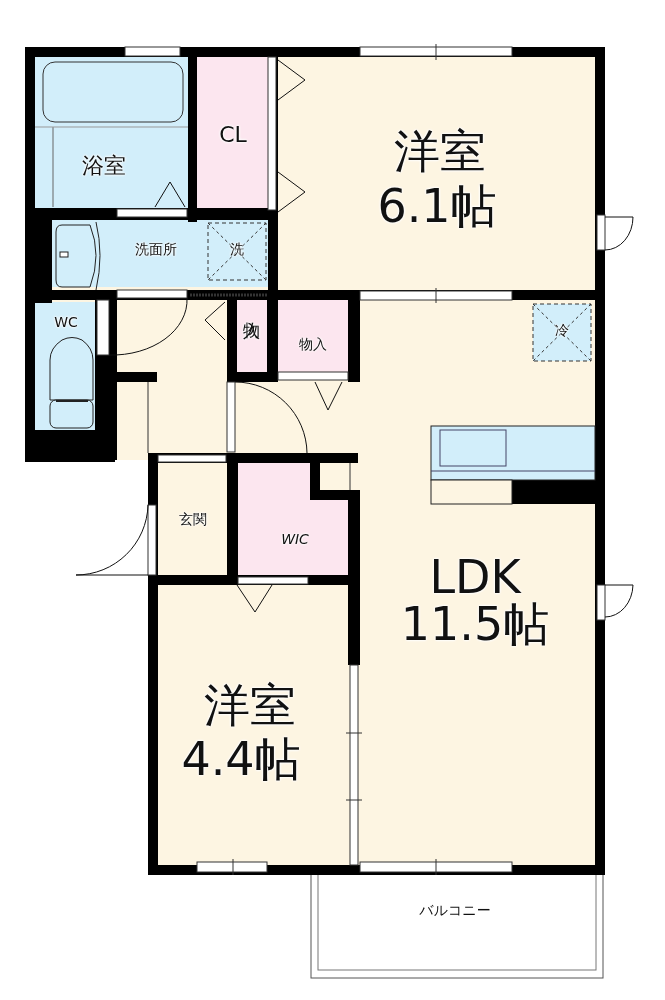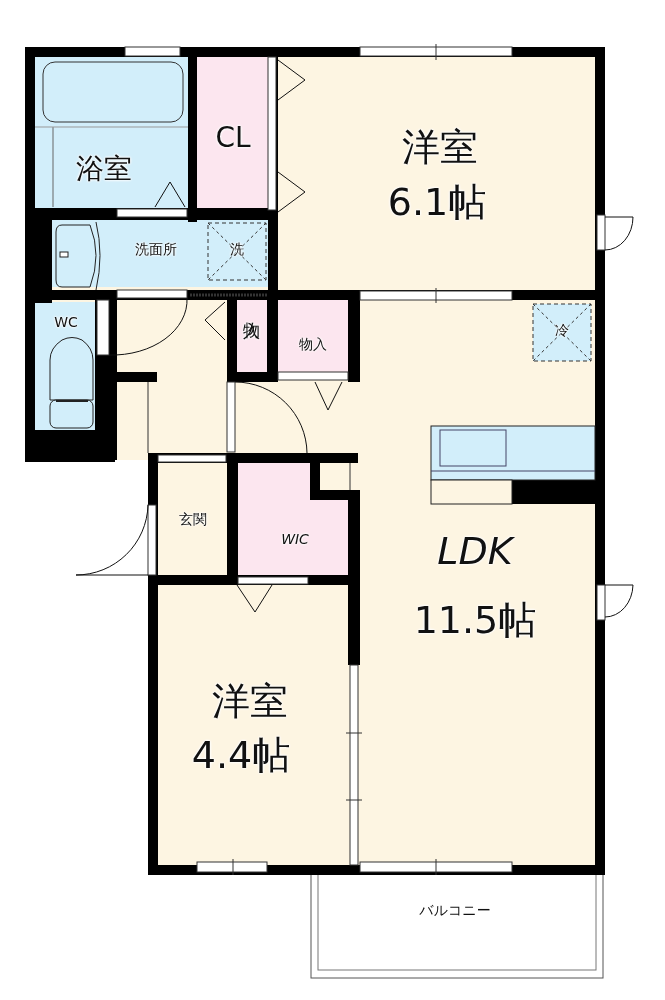--- a/index.html
+++ b/index.html
@@ -1,21 +1,21 @@
 <!DOCTYPE html>
 <html><head>
 <meta charset="utf-8">
 <style>
   html,body{margin:0;padding:0;background:#ffffff;}
   body{width:665px;height:1000px;position:relative;overflow:hidden;font-family:"DejaVu Sans","Liberation Sans",sans-serif;}
   svg{position:absolute;left:0;top:0;}
   .lbl{position:absolute;color:#111;text-align:center;white-space:nowrap;line-height:1;
        text-shadow:0 0 3px #fff,0 0 3px #fff,0 0 2px #fff;}
-  .big{font-size:38px;}
-  .mid{font-size:28px;}
+  .big{font-size:46px;}
+  .mid{font-size:22px;}
   .sm{font-size:14px;}
   .vt{writing-mode:vertical-rl;font-size:17px;}
 </style>
 </head>
 <body>
 
 <svg width="665" height="1000" viewBox="0 0 665 1000">
 
   <g>
     <rect x="311" y="870" width="292" height="108" fill="#fff" stroke="#555" stroke-width="1"></rect>
@@ -159,21 +159,21 @@
     <line x1="431" y1="471" x2="595" y2="471" stroke="#446"></line>
     <rect x="431" y="480" width="81" height="24" fill="#fdf5e2" stroke="#222"></rect>
   </g>
   <line x1="148" y1="382" x2="148" y2="453" stroke="#333"></line>
   <line x1="350" y1="463" x2="350" y2="490" stroke="#333"></line>
 </svg>
 
 <div class="lbl big" style="left:385px;top:128px;width:110px;">洋室</div>
 <div class="lbl big" style="left:372px;top:183px;width:130px;">6.1帖</div>
 
-<div class="lbl big" style="left:420px;top:532px;width:110px;font-style:italic;">LDK</div>
+<div class="lbl big" style="left:420px;top:554px;width:110px;">LDK</div>
 <div class="lbl big" style="left:390px;top:601px;width:170px;">11.5帖</div>
 
 <div class="lbl big" style="left:195px;top:682px;width:110px;">洋室</div>
 <div class="lbl big" style="left:176px;top:736px;width:130px;">4.4帖</div>
 
 <div class="lbl mid" style="left:205px;top:124px;width:56px;">CL</div>
 <div class="lbl mid" style="left:54px;top:155px;width:100px;">浴室</div>
 <div class="lbl sm" style="left:106px;top:242px;width:100px;">洗面所</div>
 <div class="lbl sm" style="left:212px;top:242px;width:50px;">洗</div>
 <div class="lbl sm" style="left:38px;top:315px;width:56px;">WC</div>

